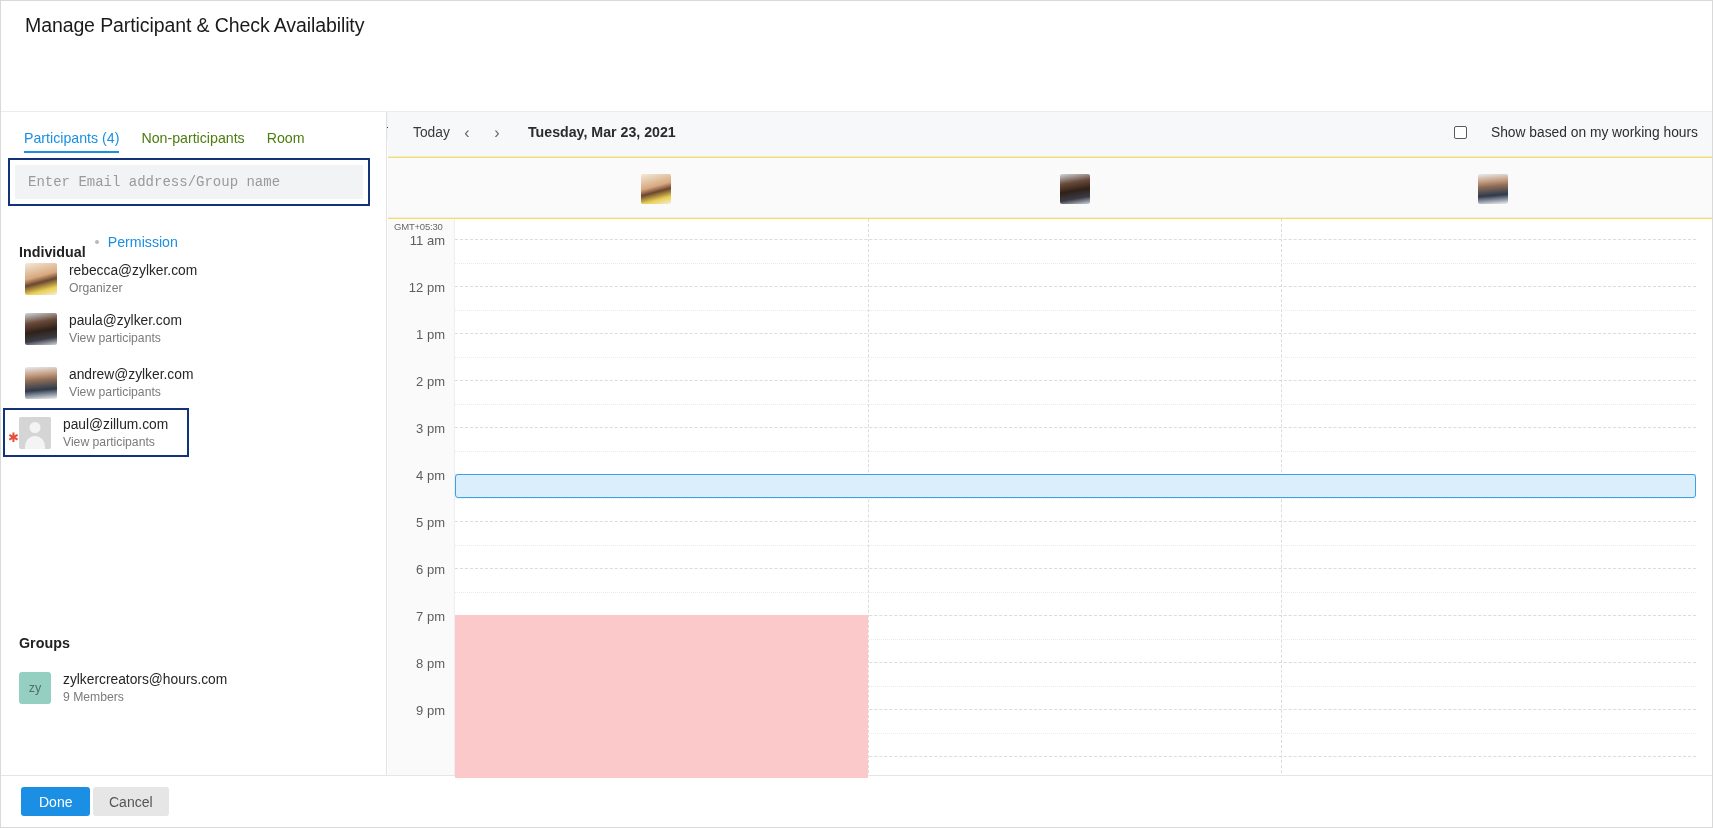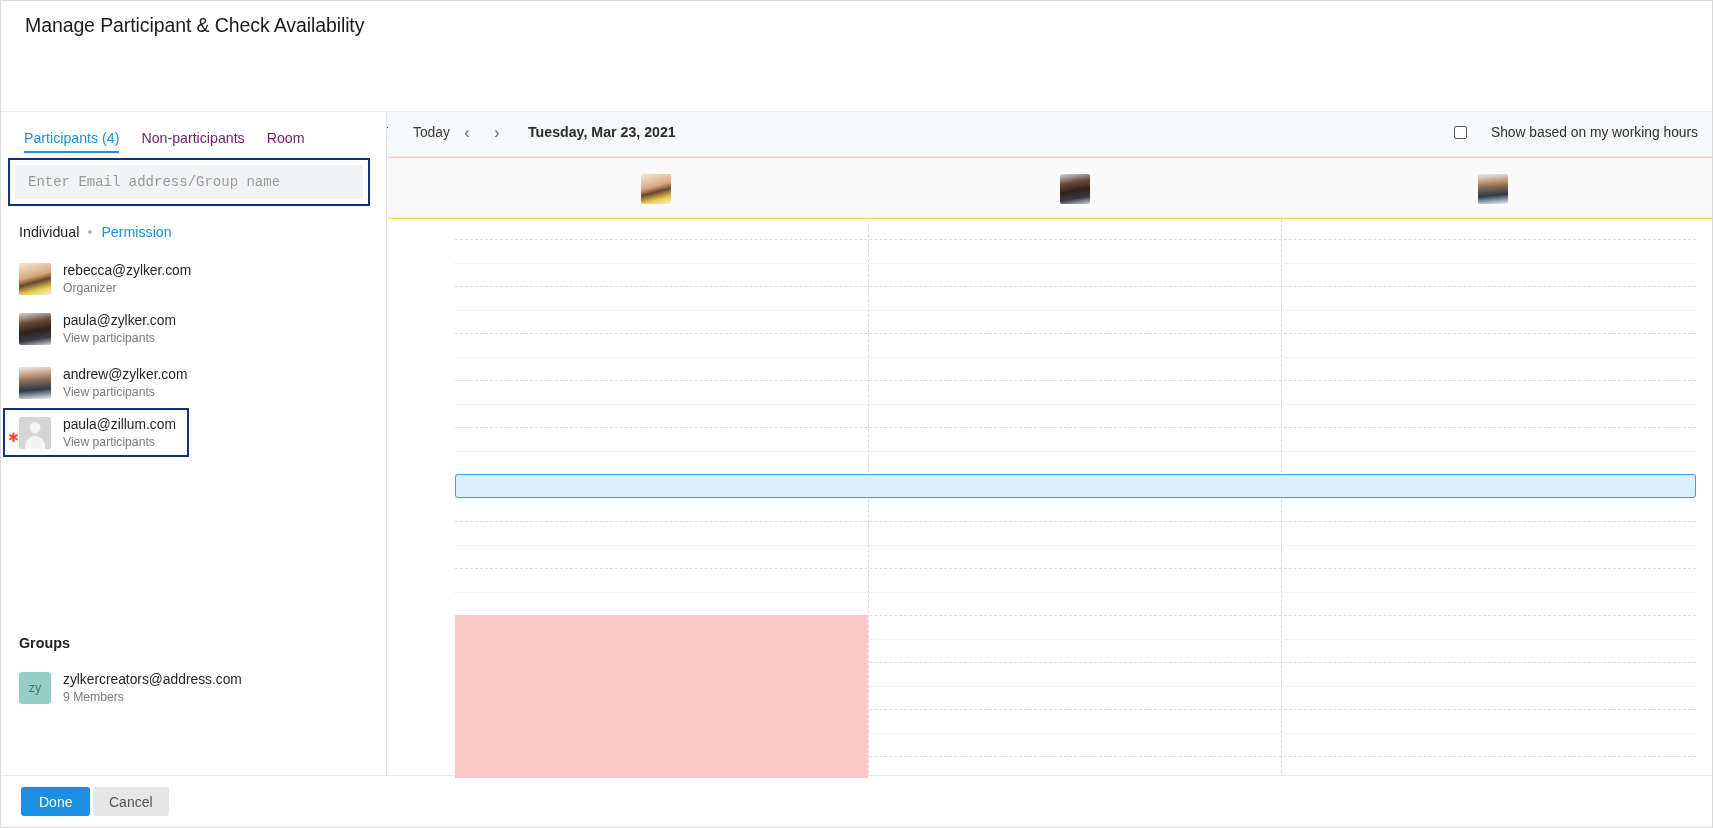--- a/index.html
+++ b/index.html
@@ -66,21 +66,21 @@
   #left-panel {
     position: absolute; left: 0; top: 110px; width: 386px; height: 666px;
     background: #ffffff; border-right: 1px solid #e3e3e3;
     border-top: 1px solid #ececec;
   }
   #tabs {
     position: absolute; left: 0; top: 0; width: 386px; height: 41px;
     display: flex; align-items: flex-end; padding-left: 23px; gap: 22px;
   }
   .tab {
-    font-size: 14.2px; color: #701a75; padding-bottom: 7px; cursor: pointer;
+    font-size: 14.2px; color: #4d7c0f; padding-bottom: 7px; cursor: pointer;
     position: relative; white-space: nowrap;
   }
   .tab.active { color: #1a8fe3; }
   .tab.active::after {
     content: ""; position: absolute; left: 0; right: 0; bottom: 0;
     height: 2.5px; background: #1a8fe3;
   }
 
   #search-wrap {
     position: absolute; left: 7px; top: 46px; width: 362px; height: 48px;
@@ -91,27 +91,27 @@
     width: 100%; height: 100%; border: 0; outline: none;
     background: #f2f3f5; font-size: 14px; color: #333;
     padding: 0 13px; font-family: Liberation Mono, monospace;
   }
   #search-input::placeholder { color: #9a9a9a; }
 
   #individual-head {
     position: absolute; left: 18px; top: 112px;
     display: flex; align-items: center; gap: 9px;
   }
-  #individual-label { font-size: 14.3px; font-weight: normal; color: #222; }
+  #individual-label { font-size: 14.3px; font-weight: bold; color: #222; margin-top: 20px; }
   #head-dot { width: 4px; height: 4px; border-radius: 50%; background: #b8b8b8; }
   #permission-label { font-size: 14.2px; color: #1a8fe3; cursor: pointer; }
 
   .person-row {
     position: absolute; left: 0; width: 436px; height: 49px;
-    display: flex; align-items: center; padding-left: 18px;
+    display: flex; align-items: center; padding-left: 24px;
   }
   .person-row.highlighted {
     border: 2.5px solid #12337a; width: 186px; left: 2px; padding-left: 14px;
   }
   .avatar {
     width: 32px; height: 32px; border-radius: 2px; flex: 0 0 32px;
     overflow: hidden; position: relative; background: #d8d8d8;
   }
   .person-text { margin-left: 12px; }
   .person-email { font-size: 13.8px; color: #252525; line-height: 17px; }
@@ -348,31 +348,31 @@
       <div class="person-text">
         <div class="person-email">andrew@zylker.com</div>
         <div class="person-role">View participants</div>
       </div>
     </div>
 
     <div class="person-row highlighted" style="top:296px">
       <span class="req-star">✱</span>
       <div class="avatar ph-paul"></div>
       <div class="person-text">
-        <div class="person-email">paula@zillum.com</div>
+        <div class="person-email">paul@zillum.com</div>
         <div class="person-role">View participants</div>
       </div>
     </div>
 
     <div id="groups-label">Groups</div>
 
     <div id="group-row">
       <div id="group-badge">zy</div>
       <div class="person-text">
-        <div class="person-email">zylkercreators@address.com</div>
+        <div class="person-email">zylkercreators@hours.com</div>
         <div class="person-role">9 Members</div>
       </div>
     </div>
   </div>
 
   <div id="calendar">
 
     <div id="cal-toolbar">
       <div id="today-button">Today</div>
       <div class="nav-arrow" id="nav-prev">‹</div>
@@ -386,20 +386,34 @@
     </div>
 
     <div id="cal-avatar-row">
       <div class="col-avatar ph-rebecca" style="left:253px"></div>
       <div class="col-avatar ph-paula" style="left:672px"></div>
       <div class="col-avatar ph-andrew" style="left:1090px"></div>
     </div>
 
     <div id="cal-grid-wrap">
 
+      <div id="time-gutter">
+        <div id="tz-label">GMT+05:30</div>
+        <div class="hour-label" style="top:14px">11 am</div>
+        <div class="hour-label" style="top:61px">12 pm</div>
+        <div class="hour-label" style="top:108px">1 pm</div>
+        <div class="hour-label" style="top:155px">2 pm</div>
+        <div class="hour-label" style="top:202px">3 pm</div>
+        <div class="hour-label" style="top:249px">4 pm</div>
+        <div class="hour-label" style="top:296px">5 pm</div>
+        <div class="hour-label" style="top:343px">6 pm</div>
+        <div class="hour-label" style="top:390px">7 pm</div>
+        <div class="hour-label" style="top:437px">8 pm</div>
+        <div class="hour-label" style="top:484px">9 pm</div>
+      </div>
 
       <div id="grid-area">
 
         <div class="hour-line" style="top:20px"></div>
         <div class="half-line" style="top:43.5px"></div>
         <div class="hour-line" style="top:67px"></div>
         <div class="half-line" style="top:90.5px"></div>
         <div class="hour-line" style="top:114px"></div>
         <div class="half-line" style="top:137.5px"></div>
         <div class="hour-line" style="top:161px"></div>

